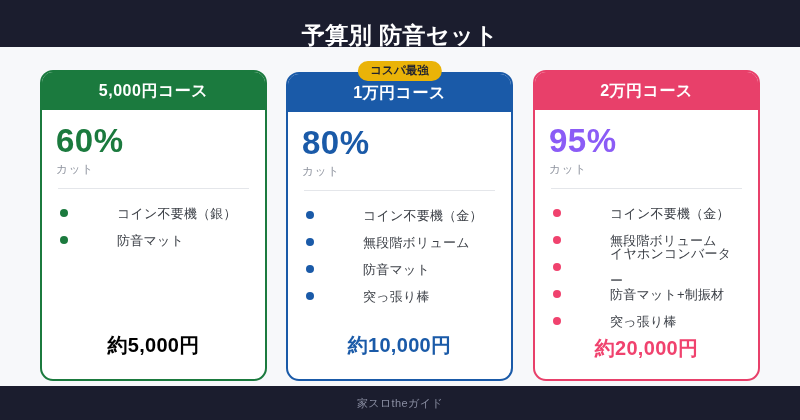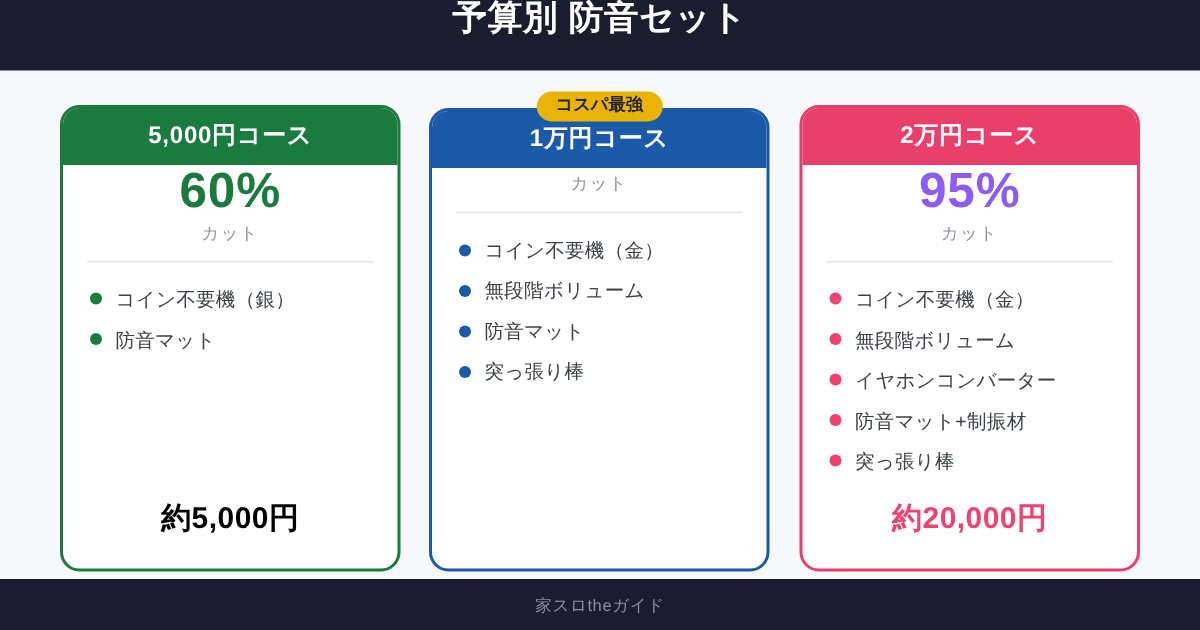--- a/index.html
+++ b/index.html
@@ -23,21 +23,21 @@
 
   
   .topbar {
     position: absolute;
     left: 0;
     top: 0;
     width: 800px;
     height: 47px;
     background: #1b1d2e;
     display: flex;
-    align-items: flex-start;
+    align-items: flex-end;
     justify-content: center;
   }
   .topbar-title {
     color: #ffffff;
     font-size: 23px;
     font-weight: bold;
     letter-spacing: 0.5px;
     line-height: 1;
   }
 
@@ -119,21 +119,22 @@
 
   .card-body {
     flex: 1;
     display: flex;
     flex-direction: column;
     padding: 0 14px;
     box-sizing: border-box;
   }
 
   .pct-wrap {
-    text-align: center;
+    text-align: left;
+    padding-top: 14px;
   }
   .pct {
     font-size: 33px;
     font-weight: bold;
     line-height: 1.05;
     letter-spacing: 0.5px;
   }
   .pct-sub {
     font-size: 11.5px;
     color: #8e939e;
@@ -157,20 +158,21 @@
     flex: 1;
   }
   .feature-item {
     display: flex;
     align-items: center;
     font-size: 13px;
     color: #3d4148;
     height: 27px;
     line-height: 27px;
     letter-spacing: 0.2px;
+    gap: 40px;
   }
   .bullet {
     width: 8px;
     height: 8px;
     border-radius: 50%;
     margin-right: 9px;
     flex: none;
   }
   .card-green .bullet { background: #1b7a3e; }
   .card-blue  .bullet { background: #1a5aa8; }
@@ -222,20 +224,21 @@
       </div>
     </div>
 
     <div class="card card-blue">
       <div class="badge">コスパ最強</div>
       <div class="card-head">
         <div class="card-head-label">1万円コース</div>
       </div>
       <div class="card-body">
         <div class="pct-wrap">
+          <div class="pct">80%</div>
           <div class="pct-sub">カット</div>
         </div>
         <div class="divider"></div>
         <ul class="feature-list">
           <li class="feature-item">
             <span class="bullet"></span>
             <span>コイン不要機（金）</span>
           </li>
           <li class="feature-item">
             <span class="bullet"></span>
@@ -243,20 +246,21 @@
           </li>
           <li class="feature-item">
             <span class="bullet"></span>
             <span>防音マット</span>
           </li>
           <li class="feature-item">
             <span class="bullet"></span>
             <span>突っ張り棒</span>
           </li>
         </ul>
+        <div class="price">約10,000円</div>
       </div>
     </div>
 
     <div class="card card-pink">
       <div class="card-head">
         <div class="card-head-label">2万円コース</div>
       </div>
       <div class="card-body">
         <div class="pct-wrap">
           <div class="pct">95%</div>

